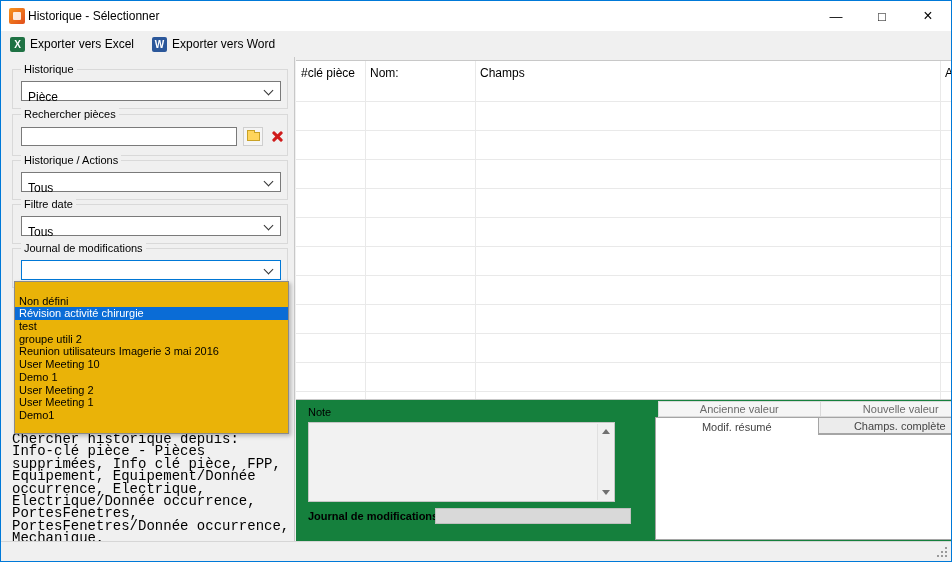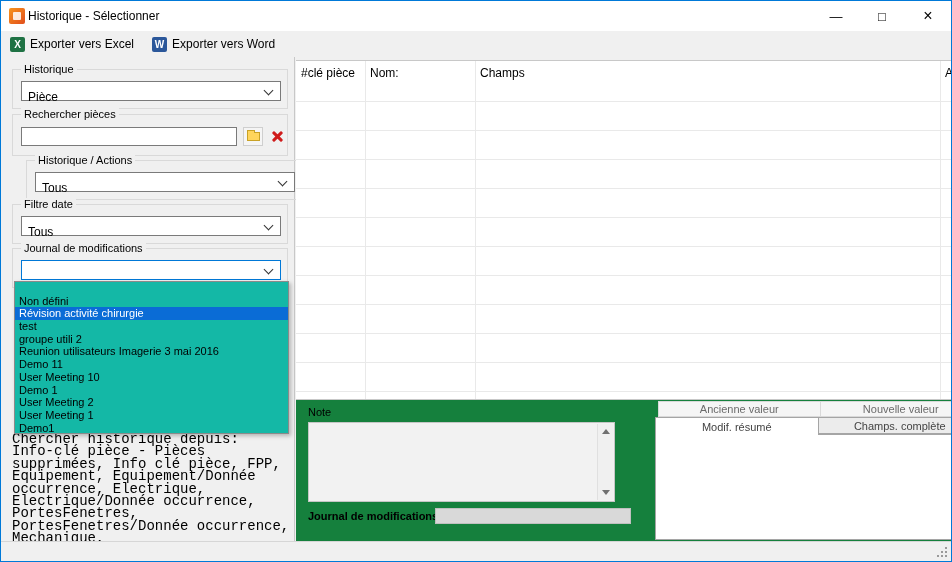--- a/index.html
+++ b/index.html
@@ -33,21 +33,21 @@
   .left-panel { position: absolute; left: 0; top: 0; width: 290px; height: 484px;
                 border-right: 1px solid #c8c8c8; background: #f0f0f0; }
   .right-panel { position: absolute; left: 291px; top: 0; width: 659px; height: 484px; }
 
   
   .group { position: absolute; left: 7px; width: 276px; height: 40px; border: 1px solid #d9d9d9; }
   .group-label { position: absolute; top: -7px; left: 8px; background: #f0f0f0;
                  padding: 0 3px; font-size: 11px; line-height: 13px; white-space: nowrap; }
   .g1 { top: 12px; }
   .g2 { top: 57px; height: 42px; }
-  .g3 { top: 103px; margin-left: 14px; }
+  .g3 { top: 103px; }
   .g4 { top: 147px; }
   .g5 { top: 191px; }
 
   .combo { position: absolute; left: 8px; top: 11px; width: 260px; height: 20px;
            background: #fff; border: 1px solid #7a7a7a; display: flex; align-items: center;
            padding: 12px 22px 0 6px; cursor: default; }
   .combo.focused { border-color: #0078d7; }
   .combo-value { font-size: 12px; white-space: nowrap; overflow: hidden; }
   .chev { position: absolute; right: 8px; top: 5px; width: 7px; height: 7px;
           border-right: 1px solid #333; border-bottom: 1px solid #333;
@@ -63,21 +63,21 @@
   .x-btn { position: absolute; left: 254px; top: 12px; width: 20px; height: 19px;
            display: flex; align-items: center; justify-content: center; }
   .x-glyph { position: relative; width: 13px; height: 13px; }
   .x-glyph::before, .x-glyph::after { content:""; position:absolute; left:5px; top:0;
            width:3px; height:13px; background:#cf1b1b; border-radius:1px; }
   .x-glyph::before { transform: rotate(45deg); }
   .x-glyph::after  { transform: rotate(-45deg); }
 
   
   .dd-list { position: absolute; left: 9px; top: 224px; width: 275px; height: 153px;
-             background: #14b8a6; border: 1px solid #8a8a8a; z-index: 20;
+             background: #eab308; border: 1px solid #8a8a8a; z-index: 20;
              box-shadow: 2px 2px 4px rgba(0,0,0,.25); overflow: hidden; }
   .dd-item { height: 12.7px; line-height: 12.6px; font-size: 11px; padding-left: 4px;
              white-space: nowrap; overflow: hidden; cursor: default; }
   .dd-item.selected { background: #0a6cd6; color: #fff; }
 
   .footer-text { position: absolute; left: 7px; top: 376px; width: 280px;
                  font-size: 14px; line-height: 12.4px; white-space: pre-line; font-family: Liberation Mono, monospace; }
 
   
   .grid { position: absolute; left: 0; top: 3px; width: 659px; height: 339px;
@@ -206,21 +206,20 @@
       </div>
 
       <div class="dd-list">
 
       <div class="dd-item">&nbsp;</div>
           <div class="dd-item">Non défini</div>
           <div class="dd-item selected">Révision activité chirurgie</div>
           <div class="dd-item">test</div>
           <div class="dd-item">groupe utili 2</div>
           <div class="dd-item">Reunion utilisateurs Imagerie 3 mai 2016</div>
-          <div class="dd-item">Demo 11</div>
           <div class="dd-item">User Meeting 10</div>
           <div class="dd-item">Demo 1</div>
           <div class="dd-item">User Meeting 2</div>
           <div class="dd-item">User Meeting 1</div>
           <div class="dd-item">Demo1</div>
         </div>
 
       <div class="footer-text">Chercher historique depuis:
 Info-clé pièce - Pièces supprimées, Info clé pièce, FPP,
 Equipement, Equipement/Donnée occurrence, Electrique,

